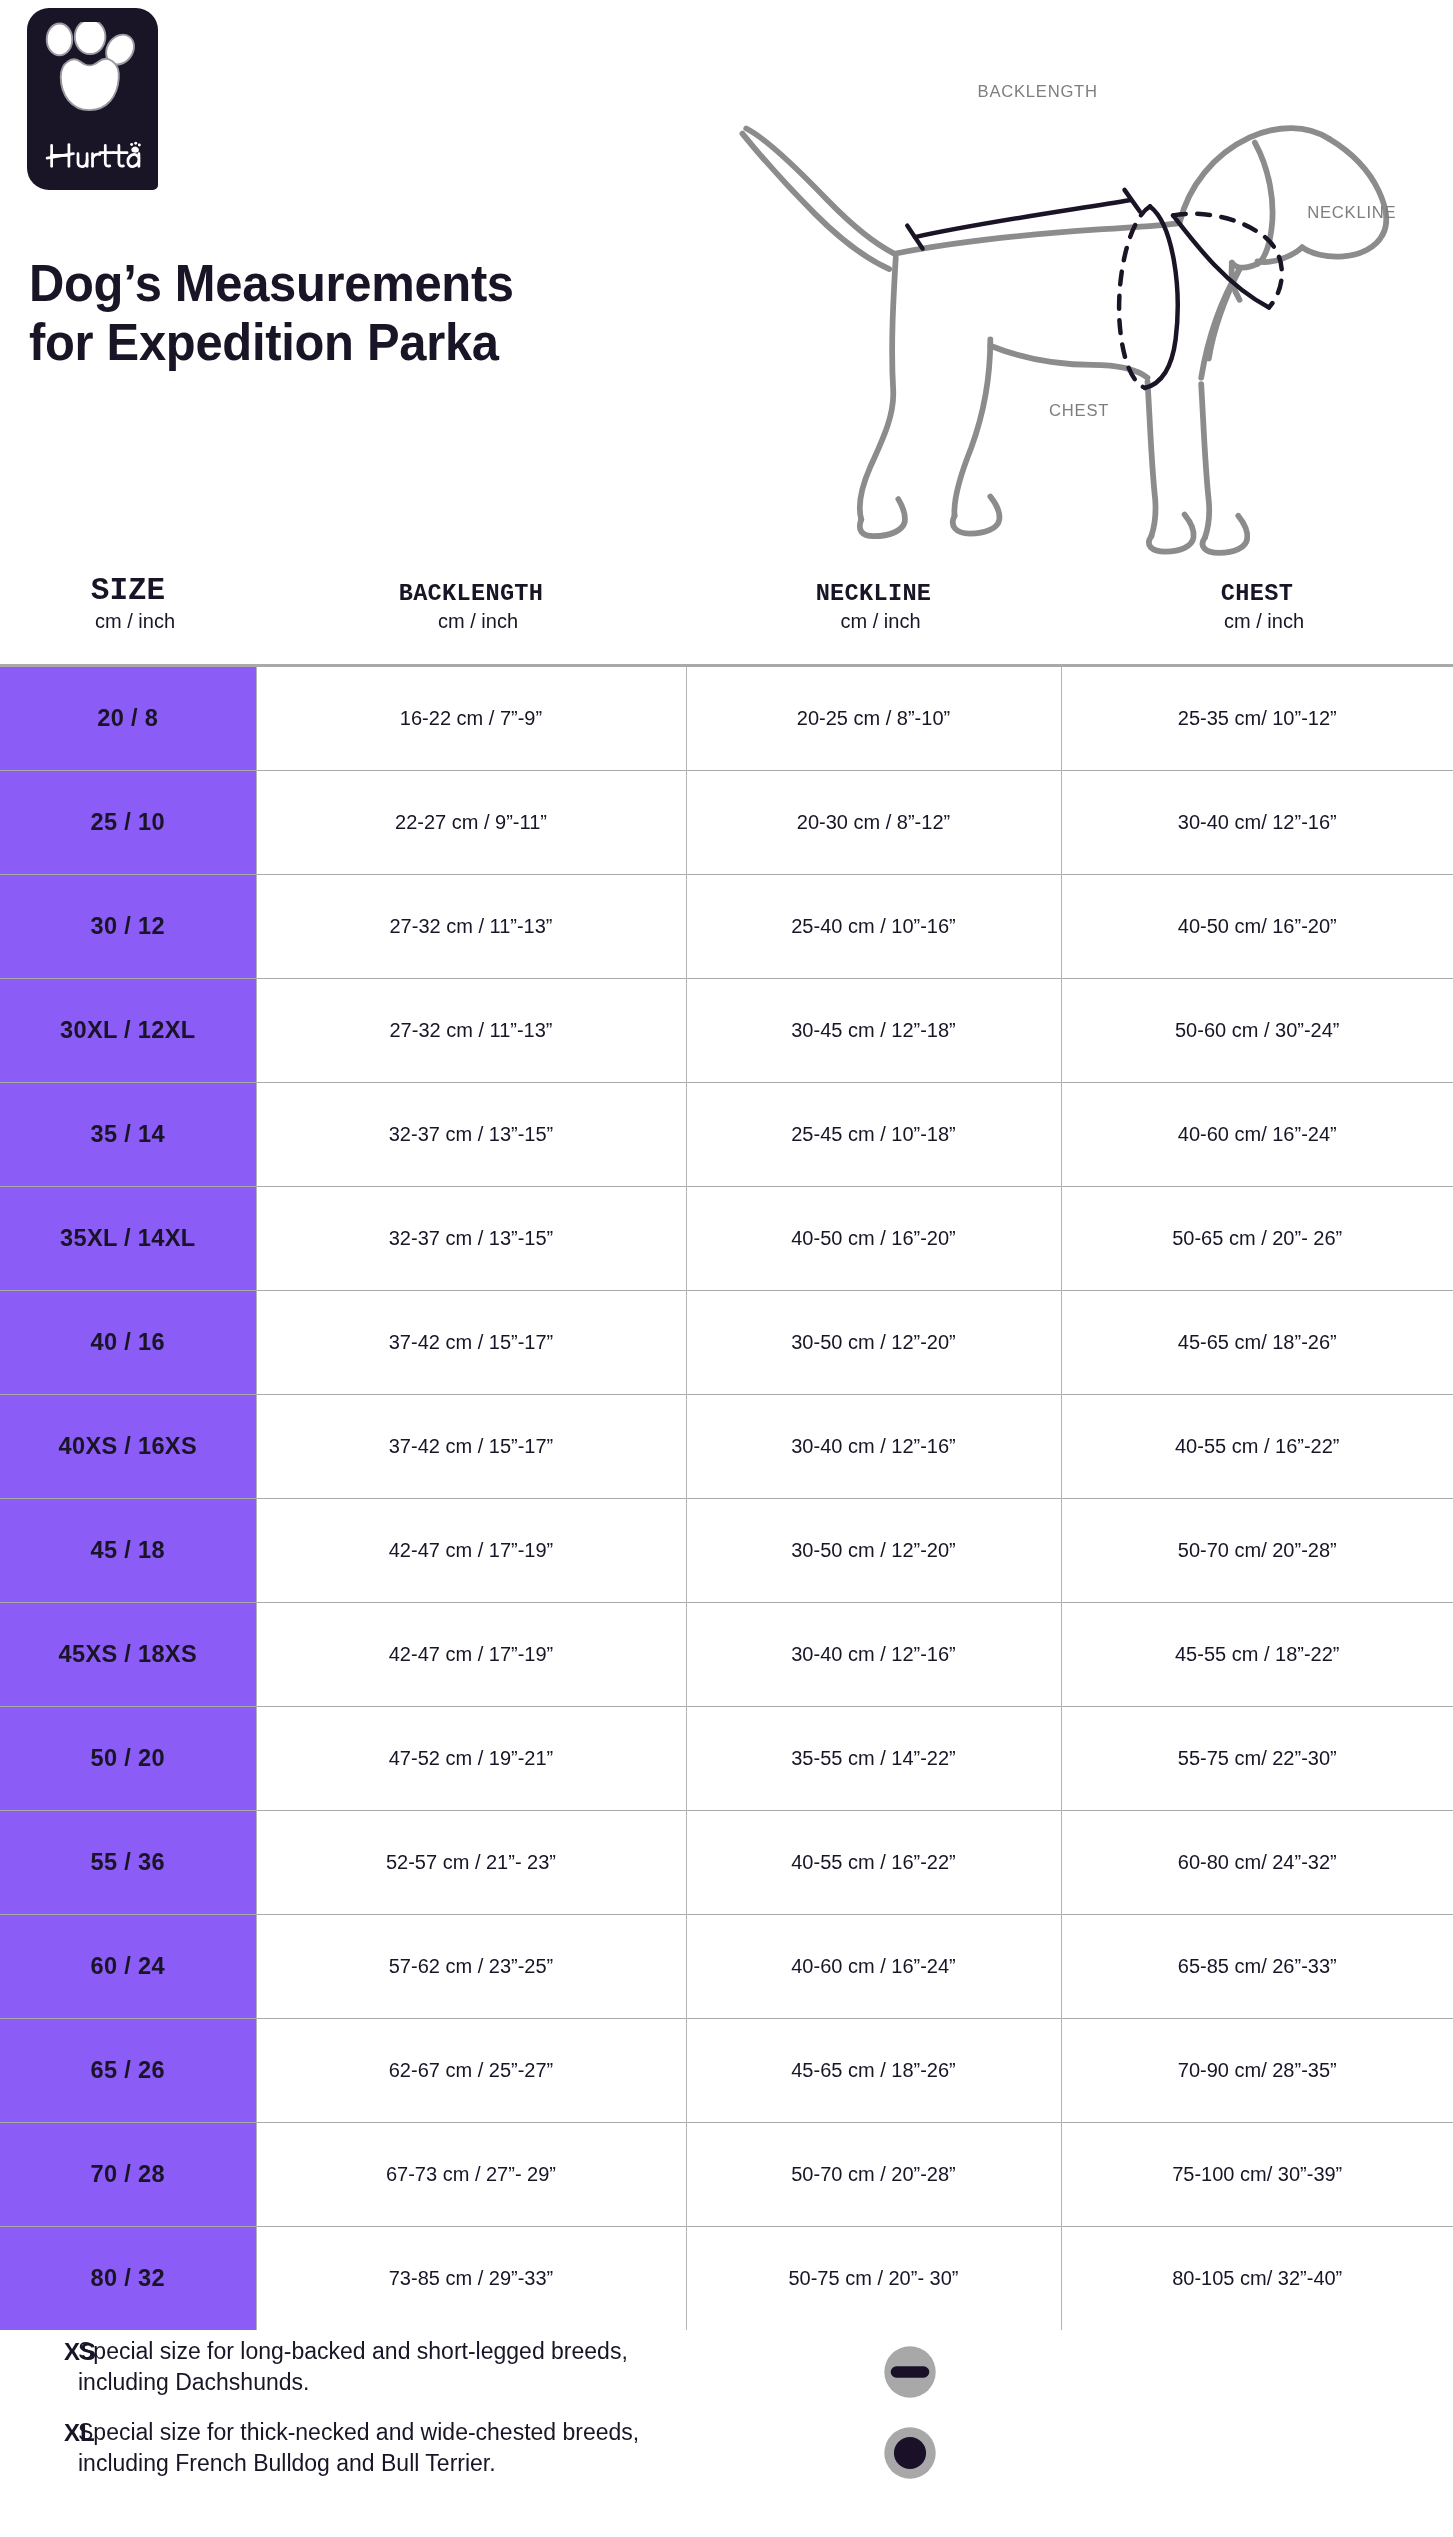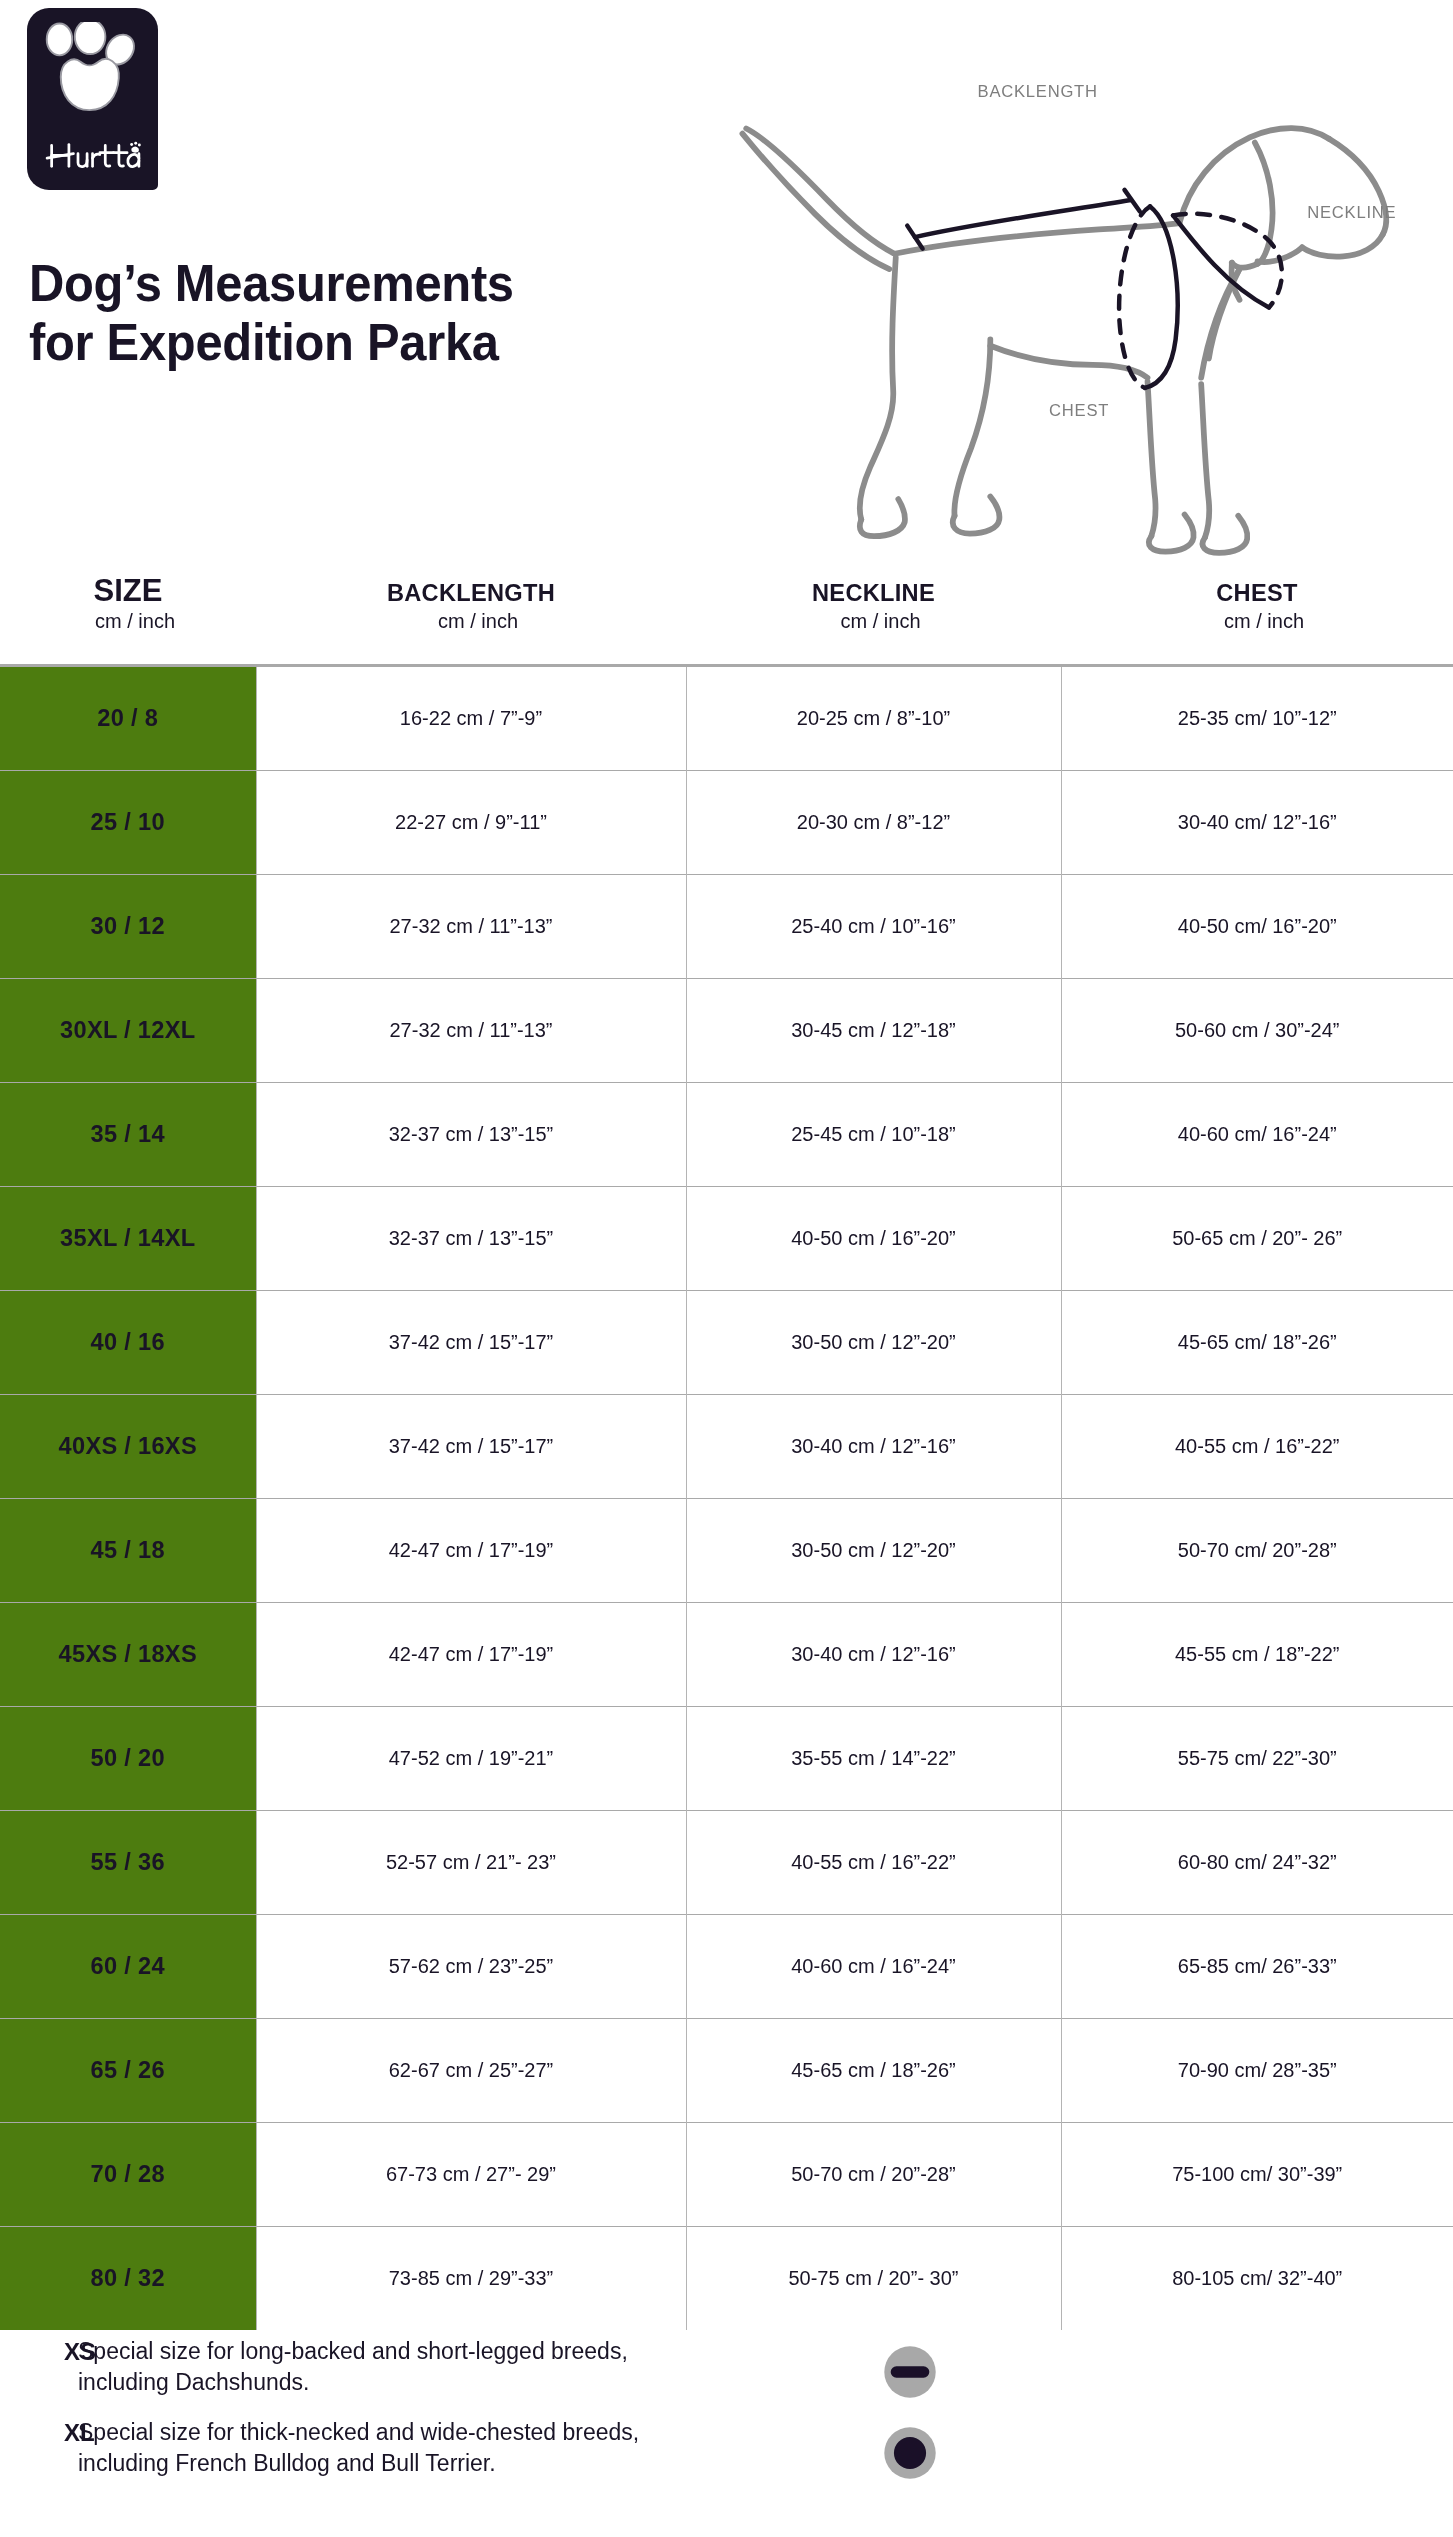--- a/index.html
+++ b/index.html
@@ -87,21 +87,21 @@
     padding: 0 0 33px 0;
     vertical-align: bottom;
     background: #ffffff;
     border: none;
   }
   .hd-main {
     display: block;
     color: #191426;
     font-weight: 700;
     line-height: 1;
-    font-family: Liberation Sans, sans-serif;
+    font-family: Liberation Mono, monospace;
   }
   th.th-size .hd-main { font-size: 31px; letter-spacing: 0px; }
   th.th-col .hd-main { font-size: 23.6px; letter-spacing: 0.3px; }
   .hd-sub {
     display: block;
     margin-top: 5.1px;
     font-size: 20px;
     font-weight: 400;
     color: #191426;
     line-height: 1;
@@ -115,21 +115,21 @@
     vertical-align: middle;
     color: #191426;
     background: #ffffff;
     border-top: 1.9px solid #a9a9a9;
     border-left: 1.3px solid #b4b4b4;
     font-size: 20px;
     font-weight: 400;
   }
   tbody tr:first-child td { border-top: 3.2px solid #a9a9a9; }
   tbody td.size-cell {
-    background: #4d7c0f;
+    background: #8b5cf6;
     font-weight: 700;
     font-size: 23.6px;
     border-left: none;
     letter-spacing: 0.3px;
   }
   tbody td.cell-back { border-left: 1.3px solid #b4b4b4; }
 
   
   #footnotes {
     position: absolute;

